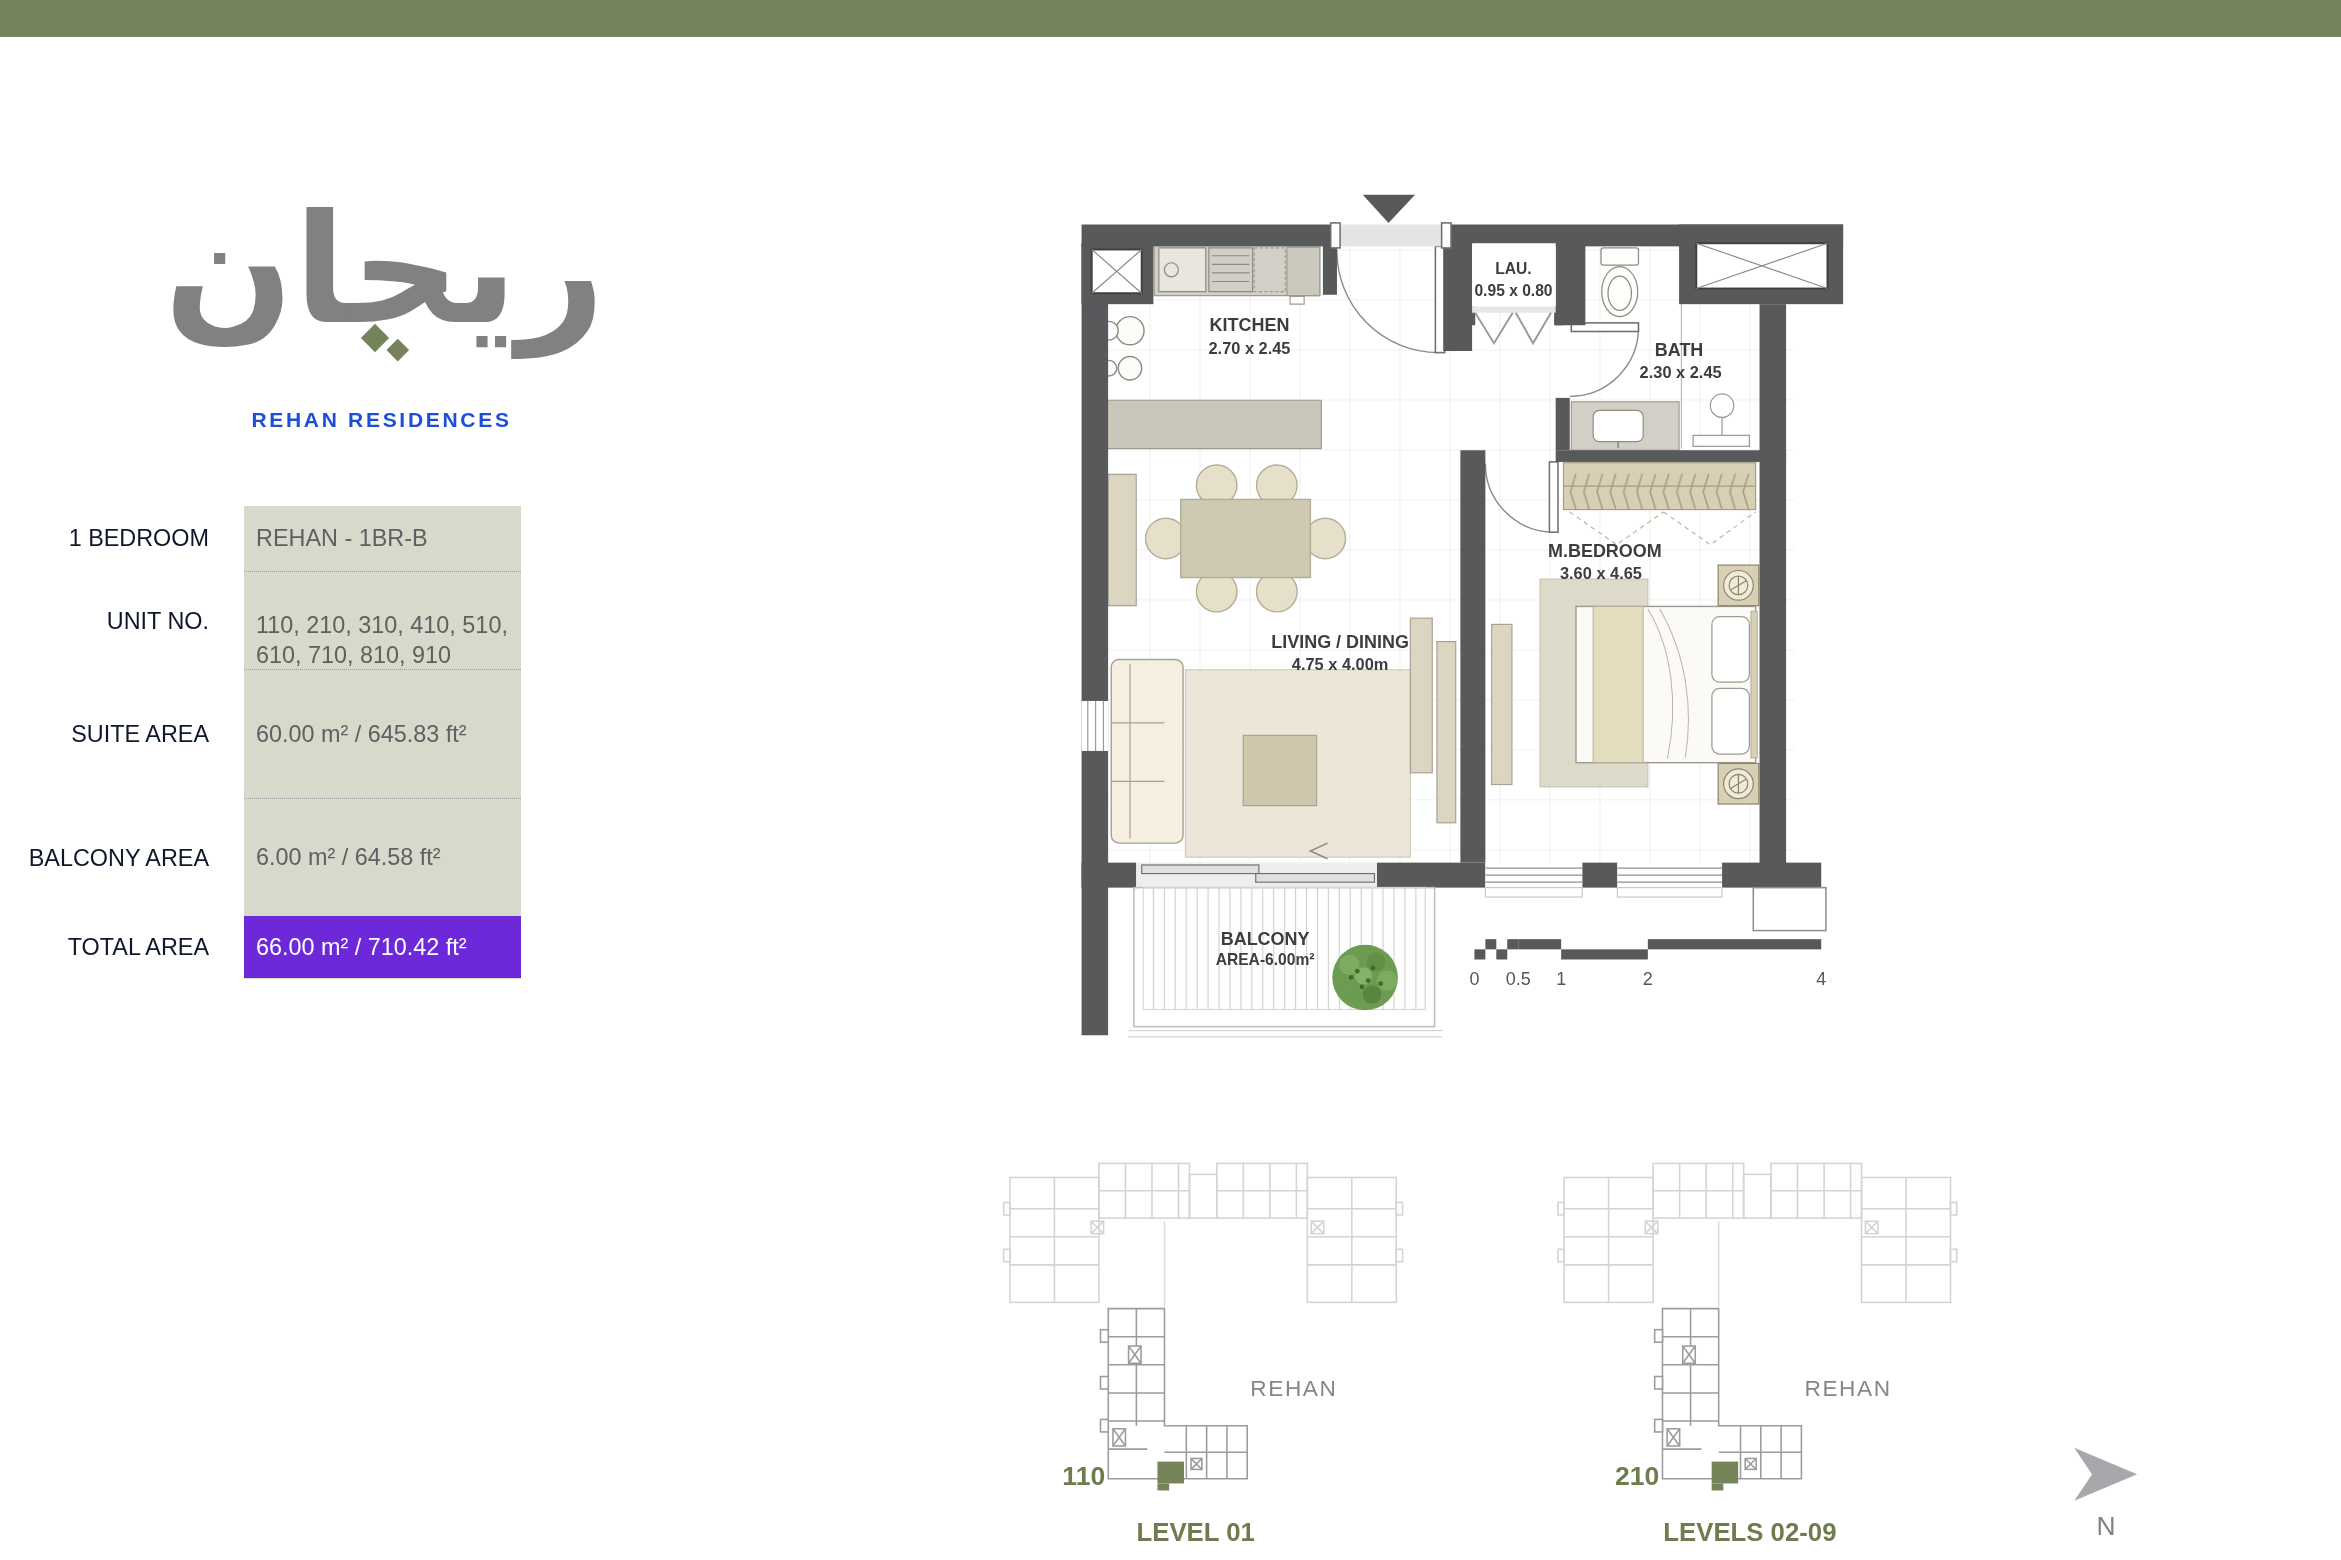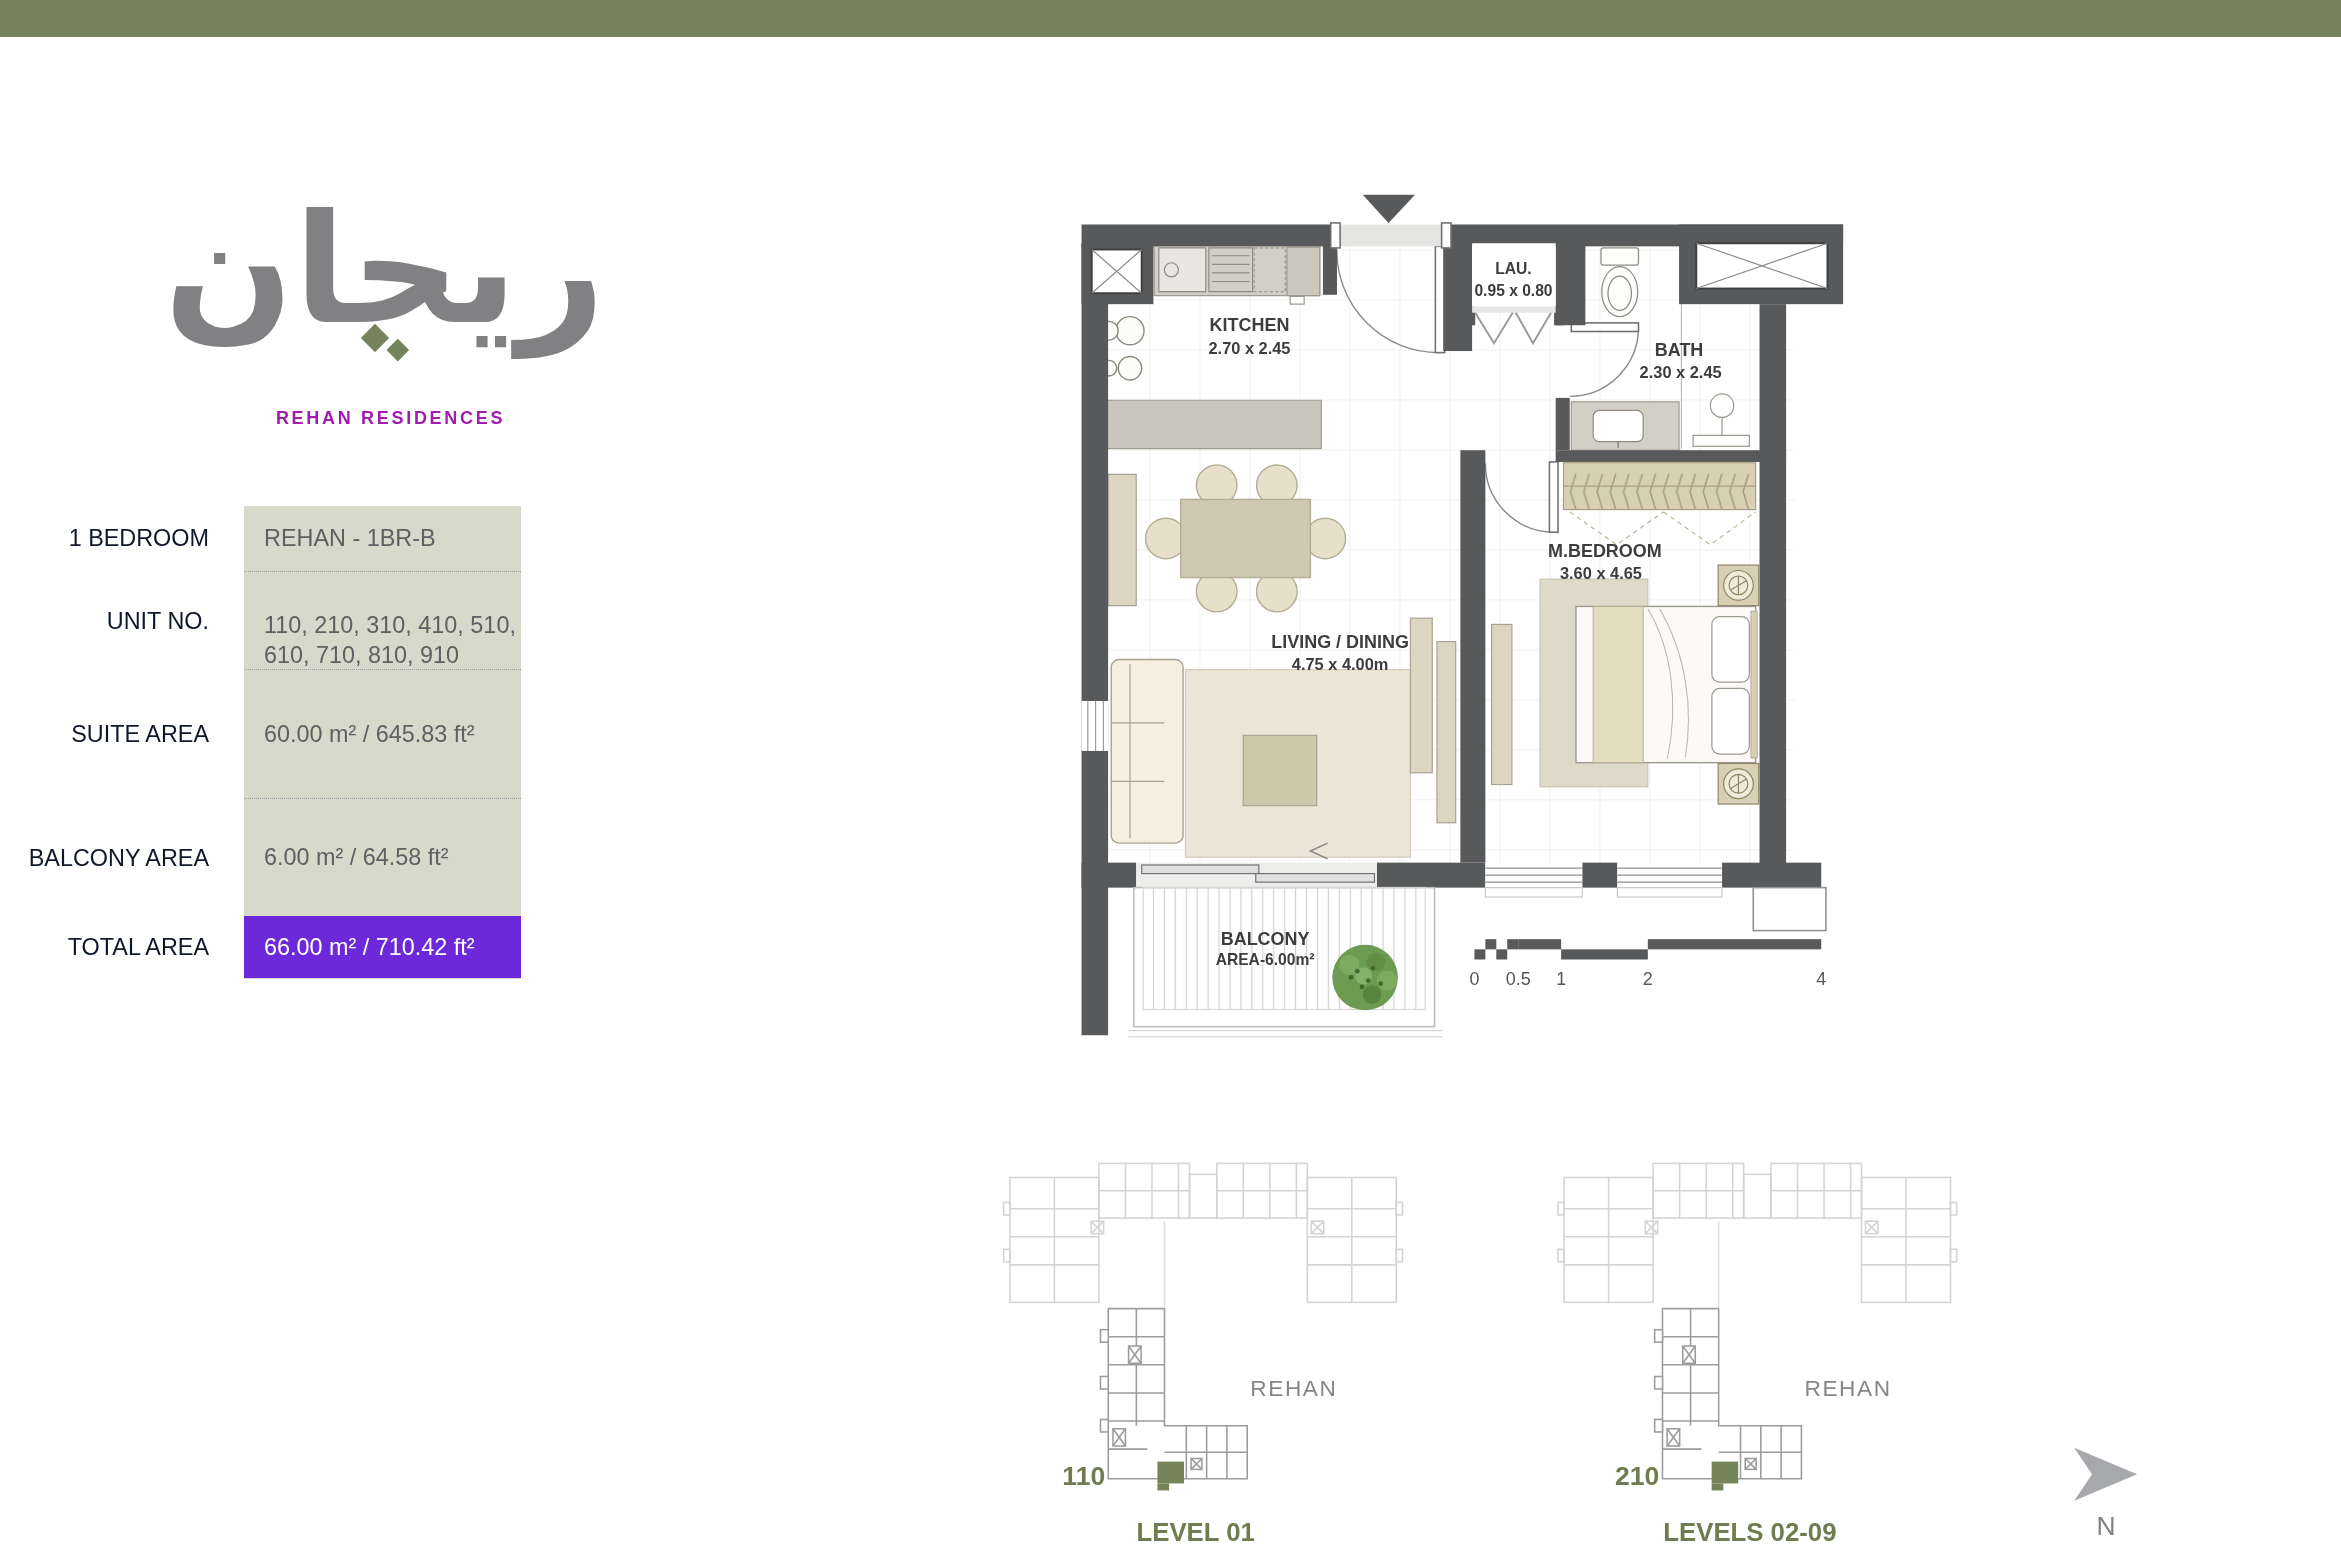--- a/index.html
+++ b/index.html
@@ -9,33 +9,33 @@
   }
   .topbar{position:absolute;left:0;top:0;width:2342px;height:37px;background:#75835B;}
   .logo-ar{
     position:absolute;left:164px;top:172px;width:429px;height:211px;
     text-align:right;font-family:"DejaVu Sans",sans-serif;
     font-size:152px;line-height:195px;color:#818184;font-weight:bold;
   }
   .logo-accent{position:absolute;left:365px;top:328px;width:20px;height:20px;background:#75835A;transform:rotate(45deg);}
   .logo-accent2{position:absolute;left:390px;top:342px;width:15.6px;height:15.6px;background:#75835A;transform:rotate(45deg);}
   .wordmark{
-    position:absolute;left:176px;top:408px;width:429px;text-align:center;
-    font-size:18px;font-weight:bold;letter-spacing:2.7px;color:#a21caf;
+    position:absolute;left:167px;top:408px;width:429px;text-align:center;
+    font-size:21px;font-weight:bold;letter-spacing:2.7px;color:#1d4ed8;
   }
   
   .spec-labels div{
     position:absolute;width:152px;height:62px;display:flex;align-items:center;justify-content:flex-end;
     font-size:23.4px;color:#0f172a;white-space:nowrap;
   }
   .spec-box{
     position:absolute;left:244px;top:506px;width:277px;height:473px;background:#D7DACA;
     display:flex;flex-direction:column;
   }
-  .spec-row{box-sizing:border-box;padding-left:20px;display:flex;flex-direction:column;justify-content:center;
+  .spec-row{box-sizing:border-box;padding-left:12px;display:flex;flex-direction:column;justify-content:center;
     font-size:23.4px;color:#5F6062;}
   .spec-row.sep{border-bottom:1.6px dotted #9B9B9B;}
   .spec-row.dark{background:#6d28d9;color:#FFFFFF;}
   .spec-row .l2{margin-top:3px;}
   svg{font-family:"Liberation Sans",sans-serif;}
   .plan-label{font-weight:bold;fill:#3C3D3F;}
 </style>
 </head>
 <body>
 

